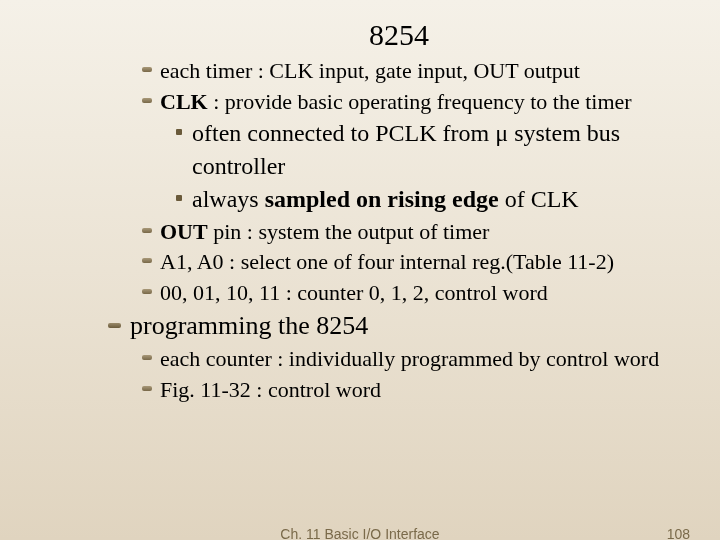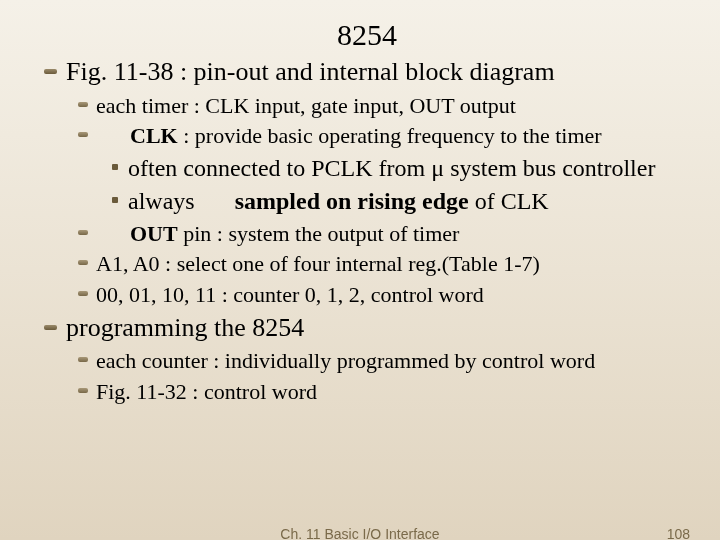--- a/index.html
+++ b/index.html
@@ -7,21 +7,21 @@
     padding: 0;
     width: 720px;
     height: 540px;
     font-family: "Times New Roman", serif;
     background: linear-gradient(to bottom, #f5f1e8 0%, #ebe3d4 50%, #e0d4bf 100%);
     position: relative;
     overflow: hidden;
     box-sizing: border-box;
   }
   .slide {
-    padding: 18px 30px 0 44px;
+    padding: 18px 30px 0 108px;
   }
   .title {
     font-size: 30px;
     text-align: center;
     margin: 0 0 4px 0;
     color: #000;
   }
   .l1 {
     font-size: 26px;
     color: #000;
@@ -69,21 +69,21 @@
   .l3::before {
     content: "";
     position: absolute;
     left: 0;
     top: 12px;
     width: 6px;
     height: 6px;
     background: #6a5a3a;
     border-radius: 1px;
   }
-  .b { font-weight: bold; margin-left: 34px; }
+  .b { font-weight: bold; }
   .footer {
     position: absolute;
     bottom: 14px;
     left: 0;
     width: 720px;
     font-family: Arial, sans-serif;
     font-size: 14px;
     color: #7a6a4a;
   }
   .chapter {
@@ -95,27 +95,26 @@
     position: absolute;
     right: 30px;
   }
 </style>
 </head>
 <body>
 
 <div class="slide">
   <div class="title">8254</div>
   <div id="content">
-      <div class="l1"><span>Fig. 11-38 : pin-out and internal block diagram</span></div>
       <div class="l2"><span>each timer : CLK input, gate input, OUT output</span></div>
       <div class="l2"><span class="b">CLK</span><span> : provide basic operating frequency to the timer</span></div>
       <div class="l3"><span>often connected to PCLK from μ system bus controller</span></div>
       <div class="l3"><span>always </span><span class="b">sampled on rising edge</span><span> of CLK</span></div>
       <div class="l2"><span class="b">OUT</span><span> pin : system the output of timer</span></div>
-      <div class="l2"><span>A1, A0 : select one of four internal reg.(Table 1-7)</span></div>
+      <div class="l2"><span>A1, A0 : select one of four internal reg.(Table 11-2)</span></div>
       <div class="l2"><span>00, 01, 10, 11 : counter 0, 1, 2, control word</span></div>
       <div class="l1"><span>programming the 8254</span></div>
       <div class="l2"><span>each counter : individually programmed by control word</span></div>
       <div class="l2"><span>Fig. 11-32 : control word</span></div>
     </div>
 </div>
 
 <div class="footer">
   <span class="chapter">Ch. 11 Basic I/O Interface</span>
   <span class="pagenum">108</span>

